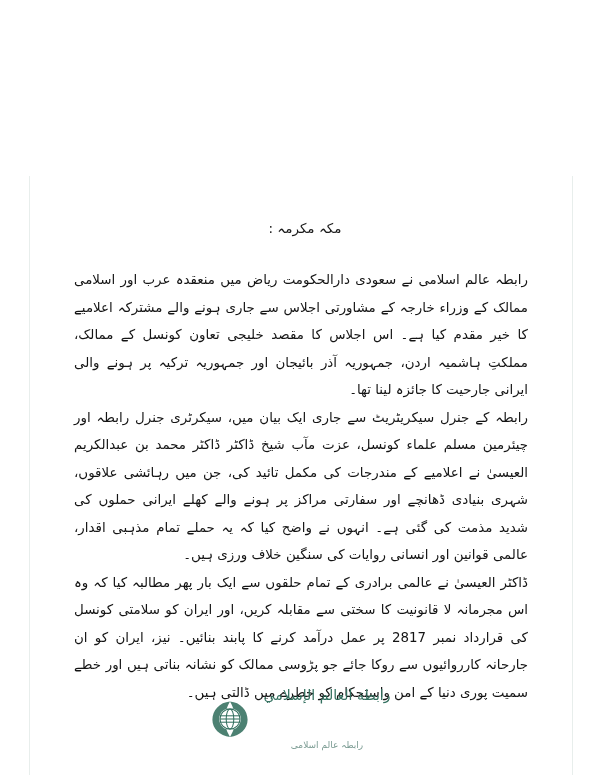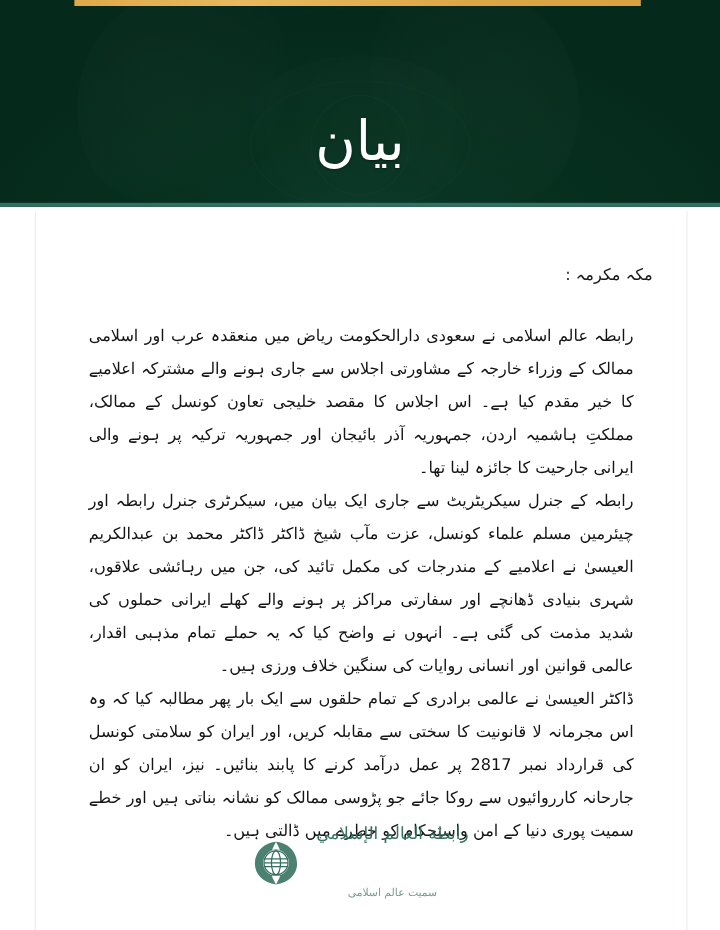--- a/index.html
+++ b/index.html
@@ -120,21 +120,21 @@
     position: absolute;
     top: 176px;
     left: 30px;
     width: 542px;
     bottom: 0;
     box-sizing: border-box;
     padding: 0 28px;
   }
   .dateline {
     margin: 44px 0 0 0;
-    text-align: right;
+    text-align: center;
     direction: rtl;
     font-size: 13.5px;
     color: #1a1a1a;
     padding-left: 8px;
   }
   .body-text {
     direction: rtl;
     text-align: justify;
     text-align-last: right;
     color: #141414;
@@ -180,50 +180,37 @@
   .footer-emblem { width: 40px; height: 40px; display: block; }
 </style>
 </head>
 <body>
 
 <div class="page">
 
   <div class="rule-left"></div>
   <div class="rule-right"></div>
 
-  <div class="header">
-
-    <div class="wm wm-arc"></div>
-    <div class="wm wm-leaf l1"></div>
-    <div class="wm wm-leaf l2"></div>
-    <div class="wm wm-globe"></div>
-
-    <div class="gold-bar"></div>
-
-    <div class="header-title">بيان</div>
-
-    <div class="header-strip"></div>
-  </div>
 
   <div class="content">
 
     <div class="dateline">مکہ مکرمہ :</div>
 
     <div class="body-text">
       <p>رابطہ عالم اسلامی نے سعودی دارالحکومت ریاض میں منعقدہ عرب اور اسلامی ممالک کے وزراء خارجہ کے مشاورتی اجلاس سے جاری ہونے والے مشترکہ اعلامیے کا خیر مقدم کیا ہے۔ اس اجلاس کا مقصد خلیجی تعاون کونسل کے ممالک، مملکتِ ہاشمیہ اردن، جمہوریہ آذر بائیجان اور جمہوریہ ترکیہ پر ہونے والی ایرانی جارحیت کا جائزہ لینا تھا۔</p>
       <p>رابطہ کے جنرل سیکریٹریٹ سے جاری ایک بیان میں، سیکرٹری جنرل رابطہ اور چیئرمین مسلم علماء کونسل، عزت مآب شیخ ڈاکٹر ڈاکٹر محمد بن عبدالکریم العیسیٰ نے اعلامیے کے مندرجات کی مکمل تائید کی، جن میں رہائشی علاقوں، شہری بنیادی ڈھانچے اور سفارتی مراکز پر ہونے والے کھلے ایرانی حملوں کی شدید مذمت کی گئی ہے۔ انہوں نے واضح کیا کہ یہ حملے تمام مذہبی اقدار، عالمی قوانین اور انسانی روایات کی سنگین خلاف ورزی ہیں۔</p>
       <p>ڈاکٹر العیسیٰ نے عالمی برادری کے تمام حلقوں سے ایک بار پھر مطالبہ کیا کہ وہ اس مجرمانہ لا قانونیت کا سختی سے مقابلہ کریں، اور ایران کو سلامتی کونسل کی قرارداد نمبر 2817 پر عمل درآمد کرنے کا پابند بنائیں۔ نیز، ایران کو ان جارحانہ کارروائیوں سے روکا جائے جو پڑوسی ممالک کو نشانہ بناتی ہیں اور خطے سمیت پوری دنیا کے امن واستحکام کو خطرے میں ڈالتی ہیں۔</p>
     </div>
   </div>
 
   <div class="footer">
 
     <div class="footer-wordmark">
       <div class="fw-ar">رابطة العالم الإسلامي</div>
-      <div class="fw-ur">سمیت عالم اسلامی</div>
+      <div class="fw-ur">رابطہ عالم اسلامی</div>
     </div>
 
     <svg class="footer-emblem" viewBox="0 0 100 100">
       <g fill="none" stroke="#33705f" stroke-width="3">
         <circle cx="50" cy="50" r="26"></circle>
         <circle cx="50" cy="50" r="19"></circle>
         <ellipse cx="50" cy="50" rx="10" ry="26"></ellipse>
         <line x1="24" y1="43" x2="76" y2="43"></line>
         <line x1="24" y1="57" x2="76" y2="57"></line>
         <line x1="50" y1="24" x2="50" y2="76"></line>

